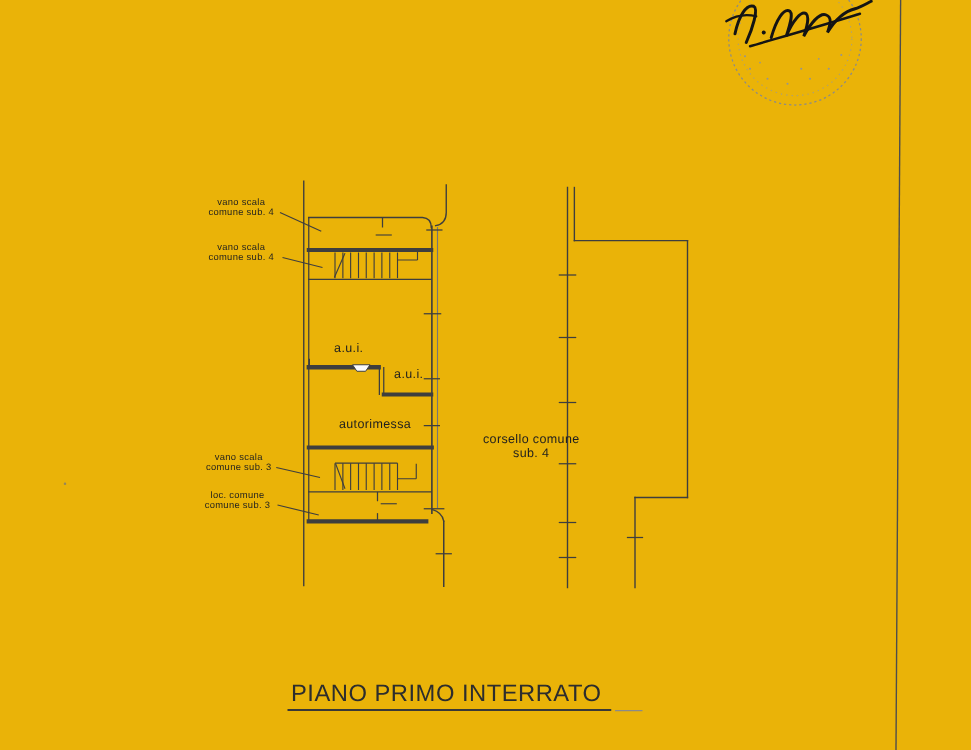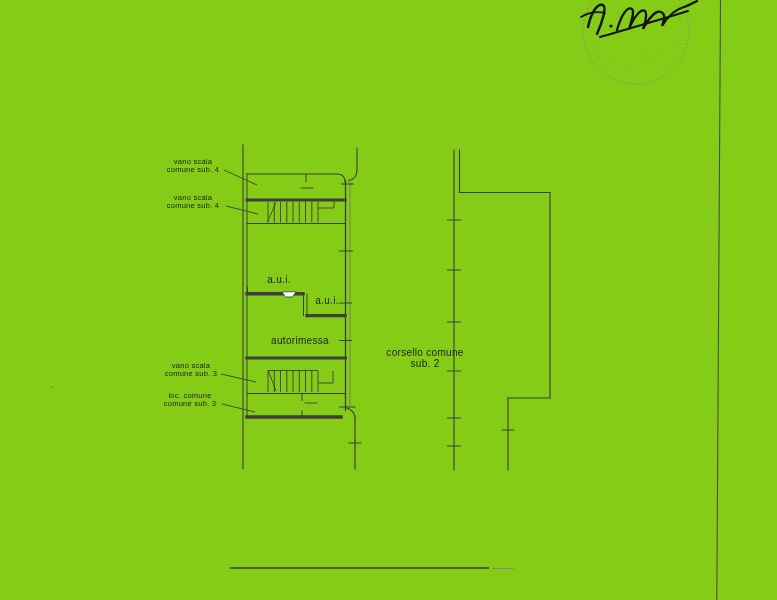--- a/index.html
+++ b/index.html
@@ -1,19 +1,19 @@
 <!DOCTYPE html>
 <html><head>
 <meta charset="utf-8">
 <style>
   html,body{margin:0;padding:0;background:#ffffff;}
   .page{
     position:relative;
     width:777px;height:600px;
-    background:#84cc16;
+    background:#eab308;
     overflow:hidden;
     font-family:"Liberation Sans", sans-serif;
   }
   .plan-svg{position:absolute;left:0;top:0;}
   .lbl{
     position:absolute;
     transform:translate(-50%,-50%);
     text-align:center;
     color:#1f1f1f;
     white-space:nowrap;
@@ -206,19 +206,20 @@
     <span>comune sub. 3</span>
   </div>
 
   <div class="lbl lbl-sm" style="left:190px;top:400px;">
     <span>loc. comune</span>
     <span>comune sub. 3</span>
   </div>
 
   <div class="lbl lbl-md" style="left:425px;top:358px;">
     <span>corsello comune</span>
-    <span>sub. 2</span>
-  </div>
-
+    <span>sub. 4</span>
+  </div>
+
+  <div class="title">PIANO PRIMO INTERRATO</div>
 
   <div class="hnote">h 2,50</div>
 
 </div>
 
 </body></html>

